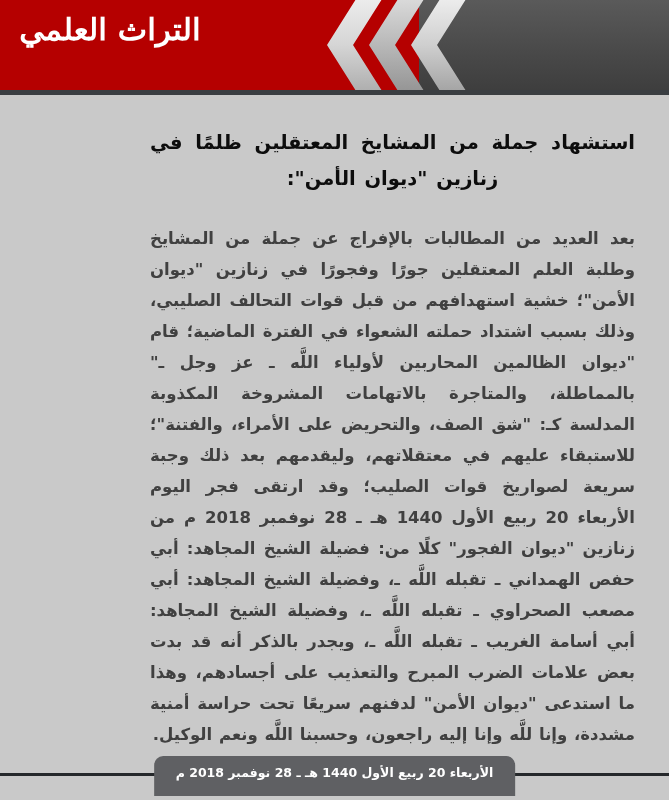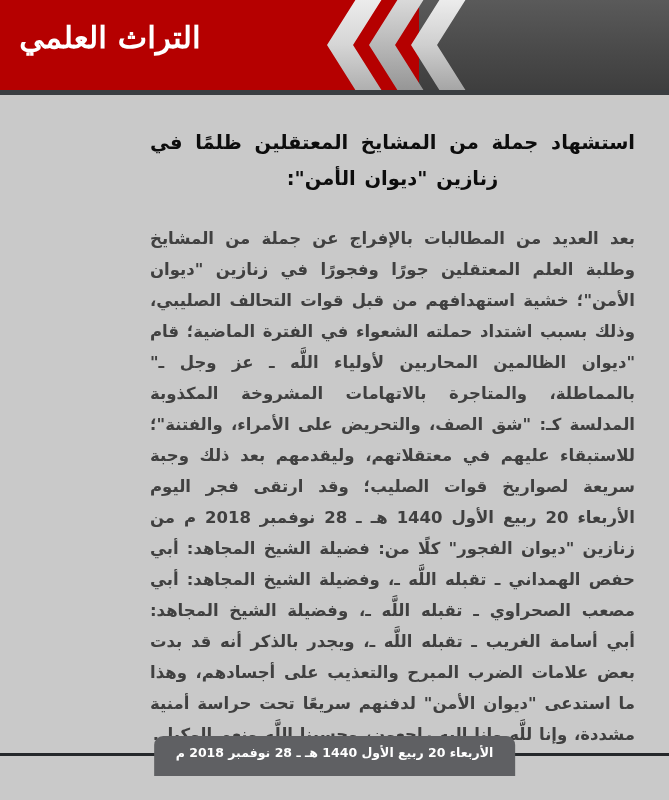--- a/index.html
+++ b/index.html
@@ -59,21 +59,21 @@
     font-size: 38px;
     font-weight: bold;
     color: #c00000;
     letter-spacing: 1px;
     line-height: 54px;
     text-shadow: 0 1px 0 rgba(0,0,0,.35);
   }
 
   .logo-block {
     position: absolute;
-    top: 16px;
+    top: 8px;
     left: 0;
     right: auto;
     width: 220px;
     text-align: center;
     direction: rtl;
   }
   .logo-mark {
     color: #ffffff;
     font-size: 30px;
     font-weight: bold;
@@ -128,21 +128,21 @@
     word-spacing: 1px;
     margin: 0;
   }
 
   
   .footer {
     position: absolute;
     left: 0;
     bottom: 0;
     width: 669px;
-    height: 64px;
+    height: 44px;
   }
   .footer-line {
     position: absolute;
     top: 17px;
     left: 0;
     width: 669px;
     height: 3px;
     background: #25282b;
   }
   .footer-pill {

